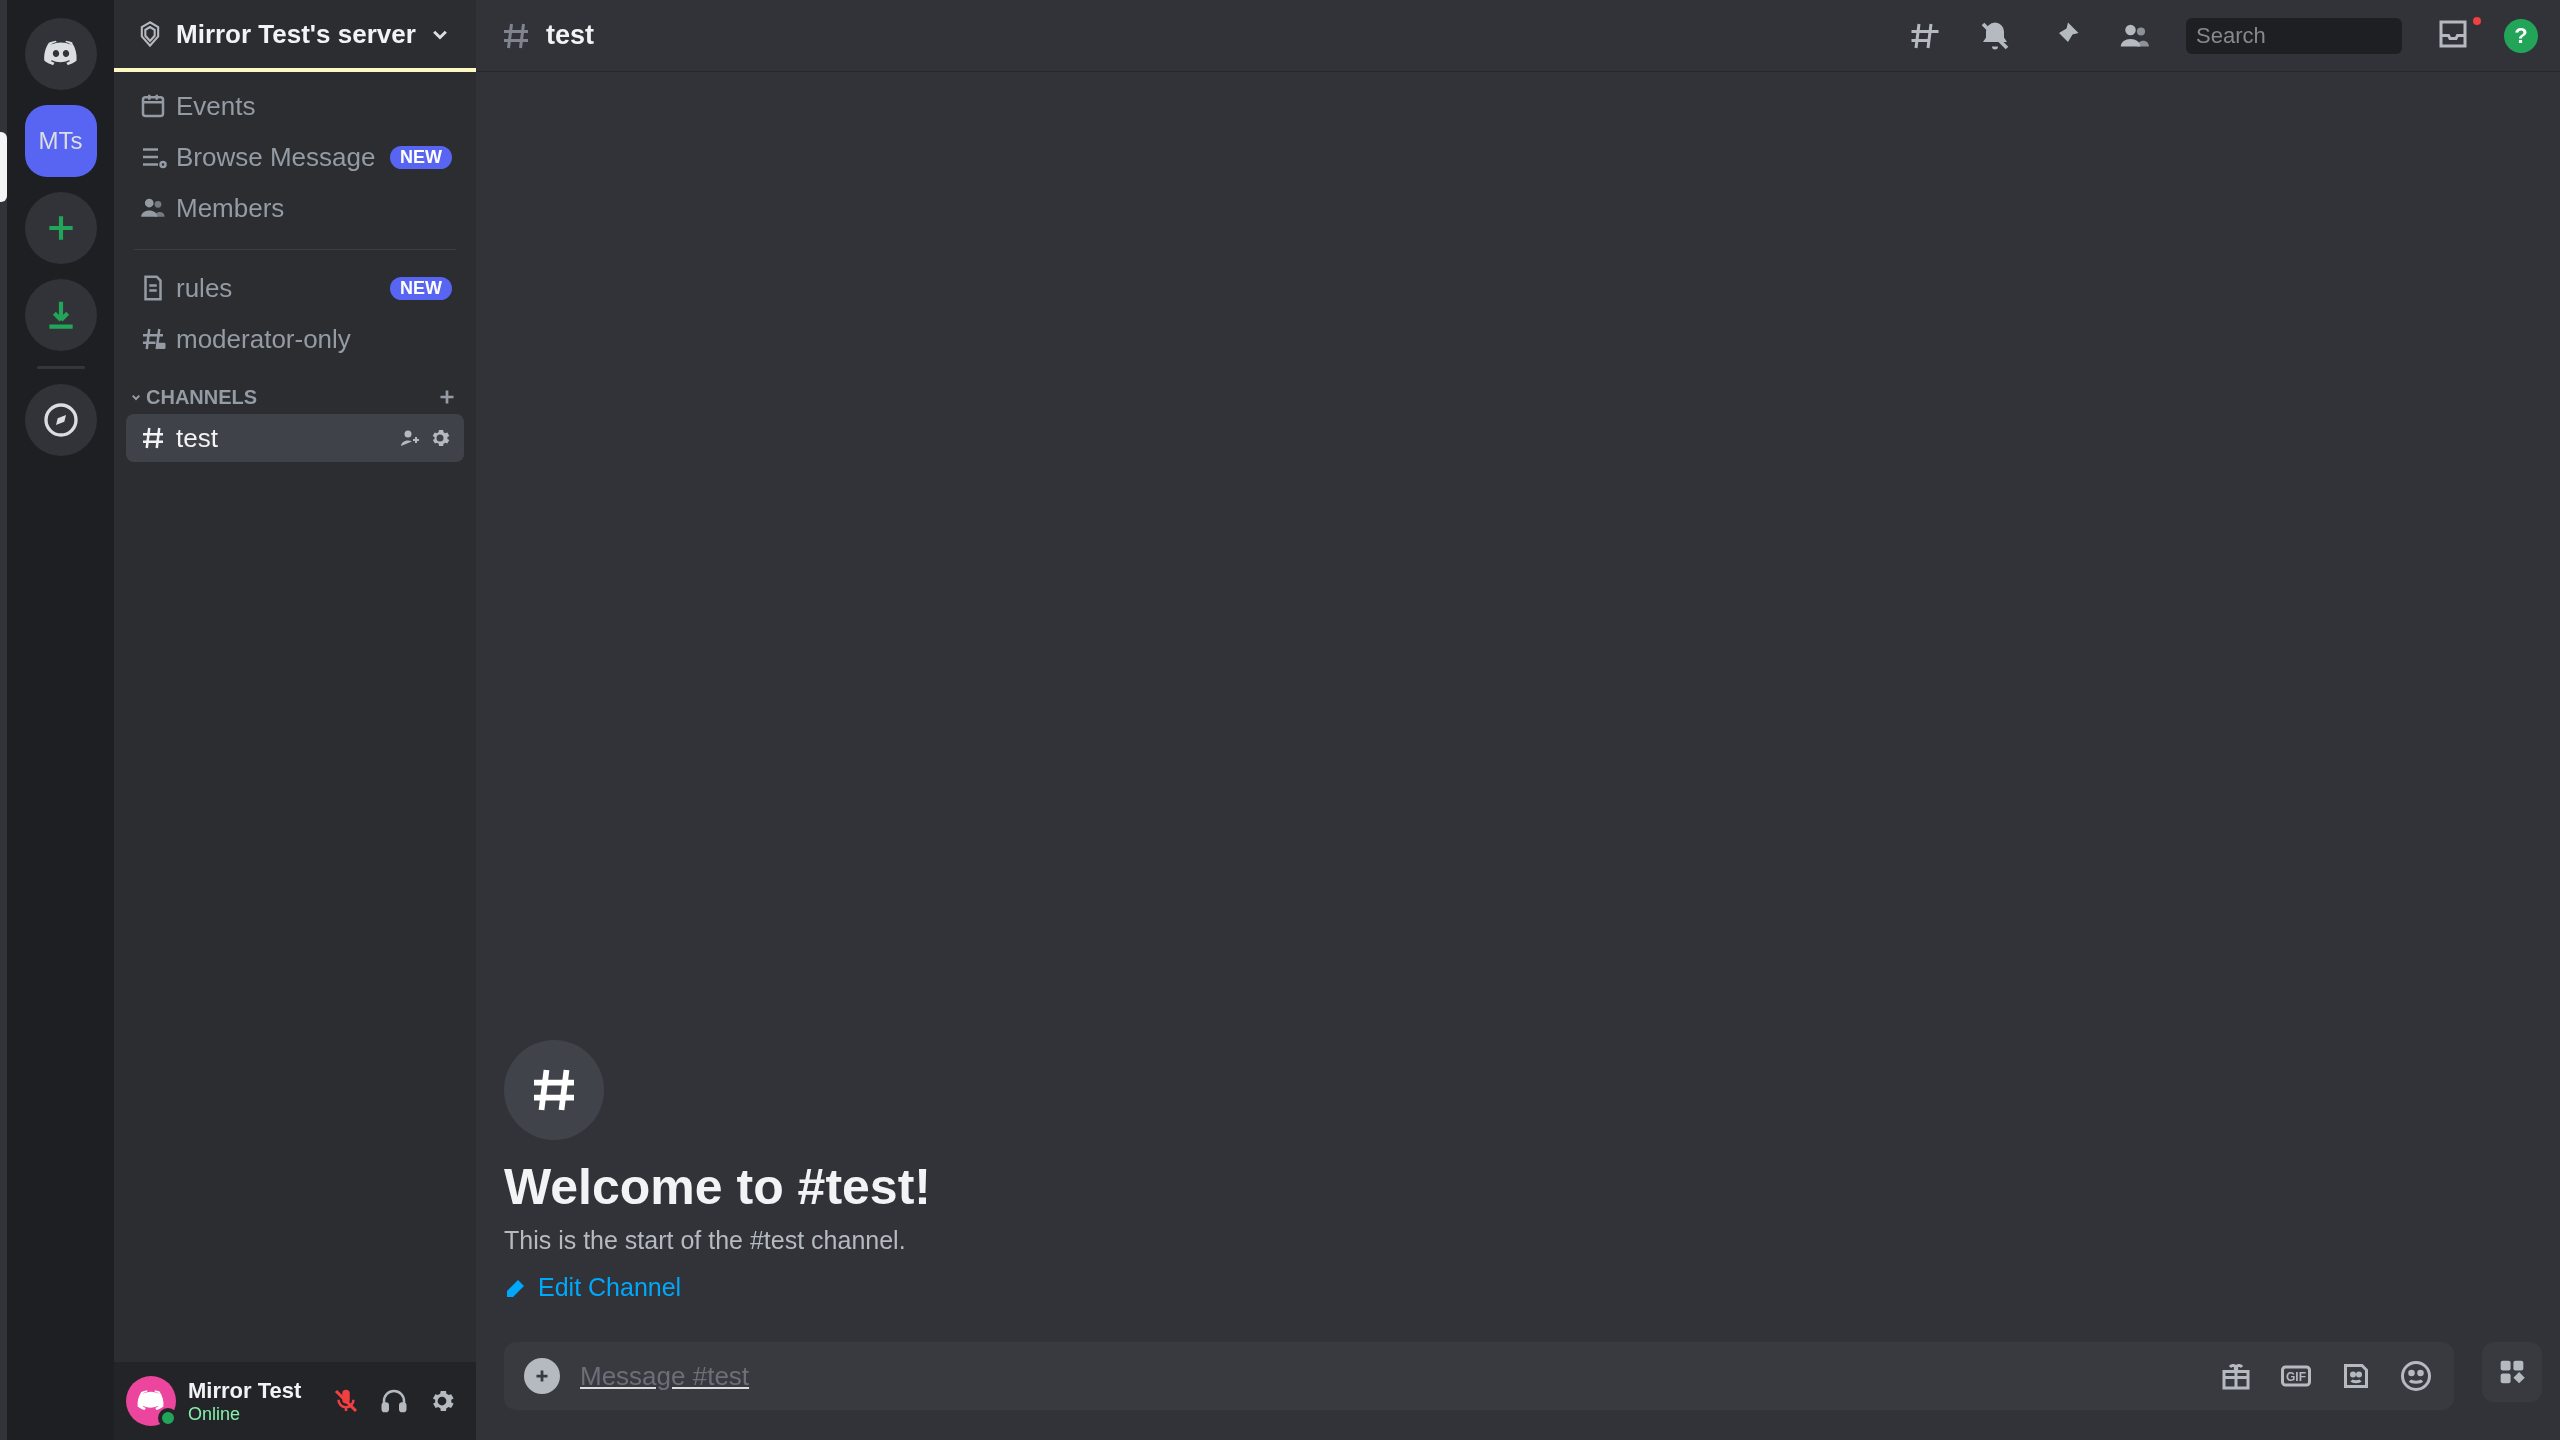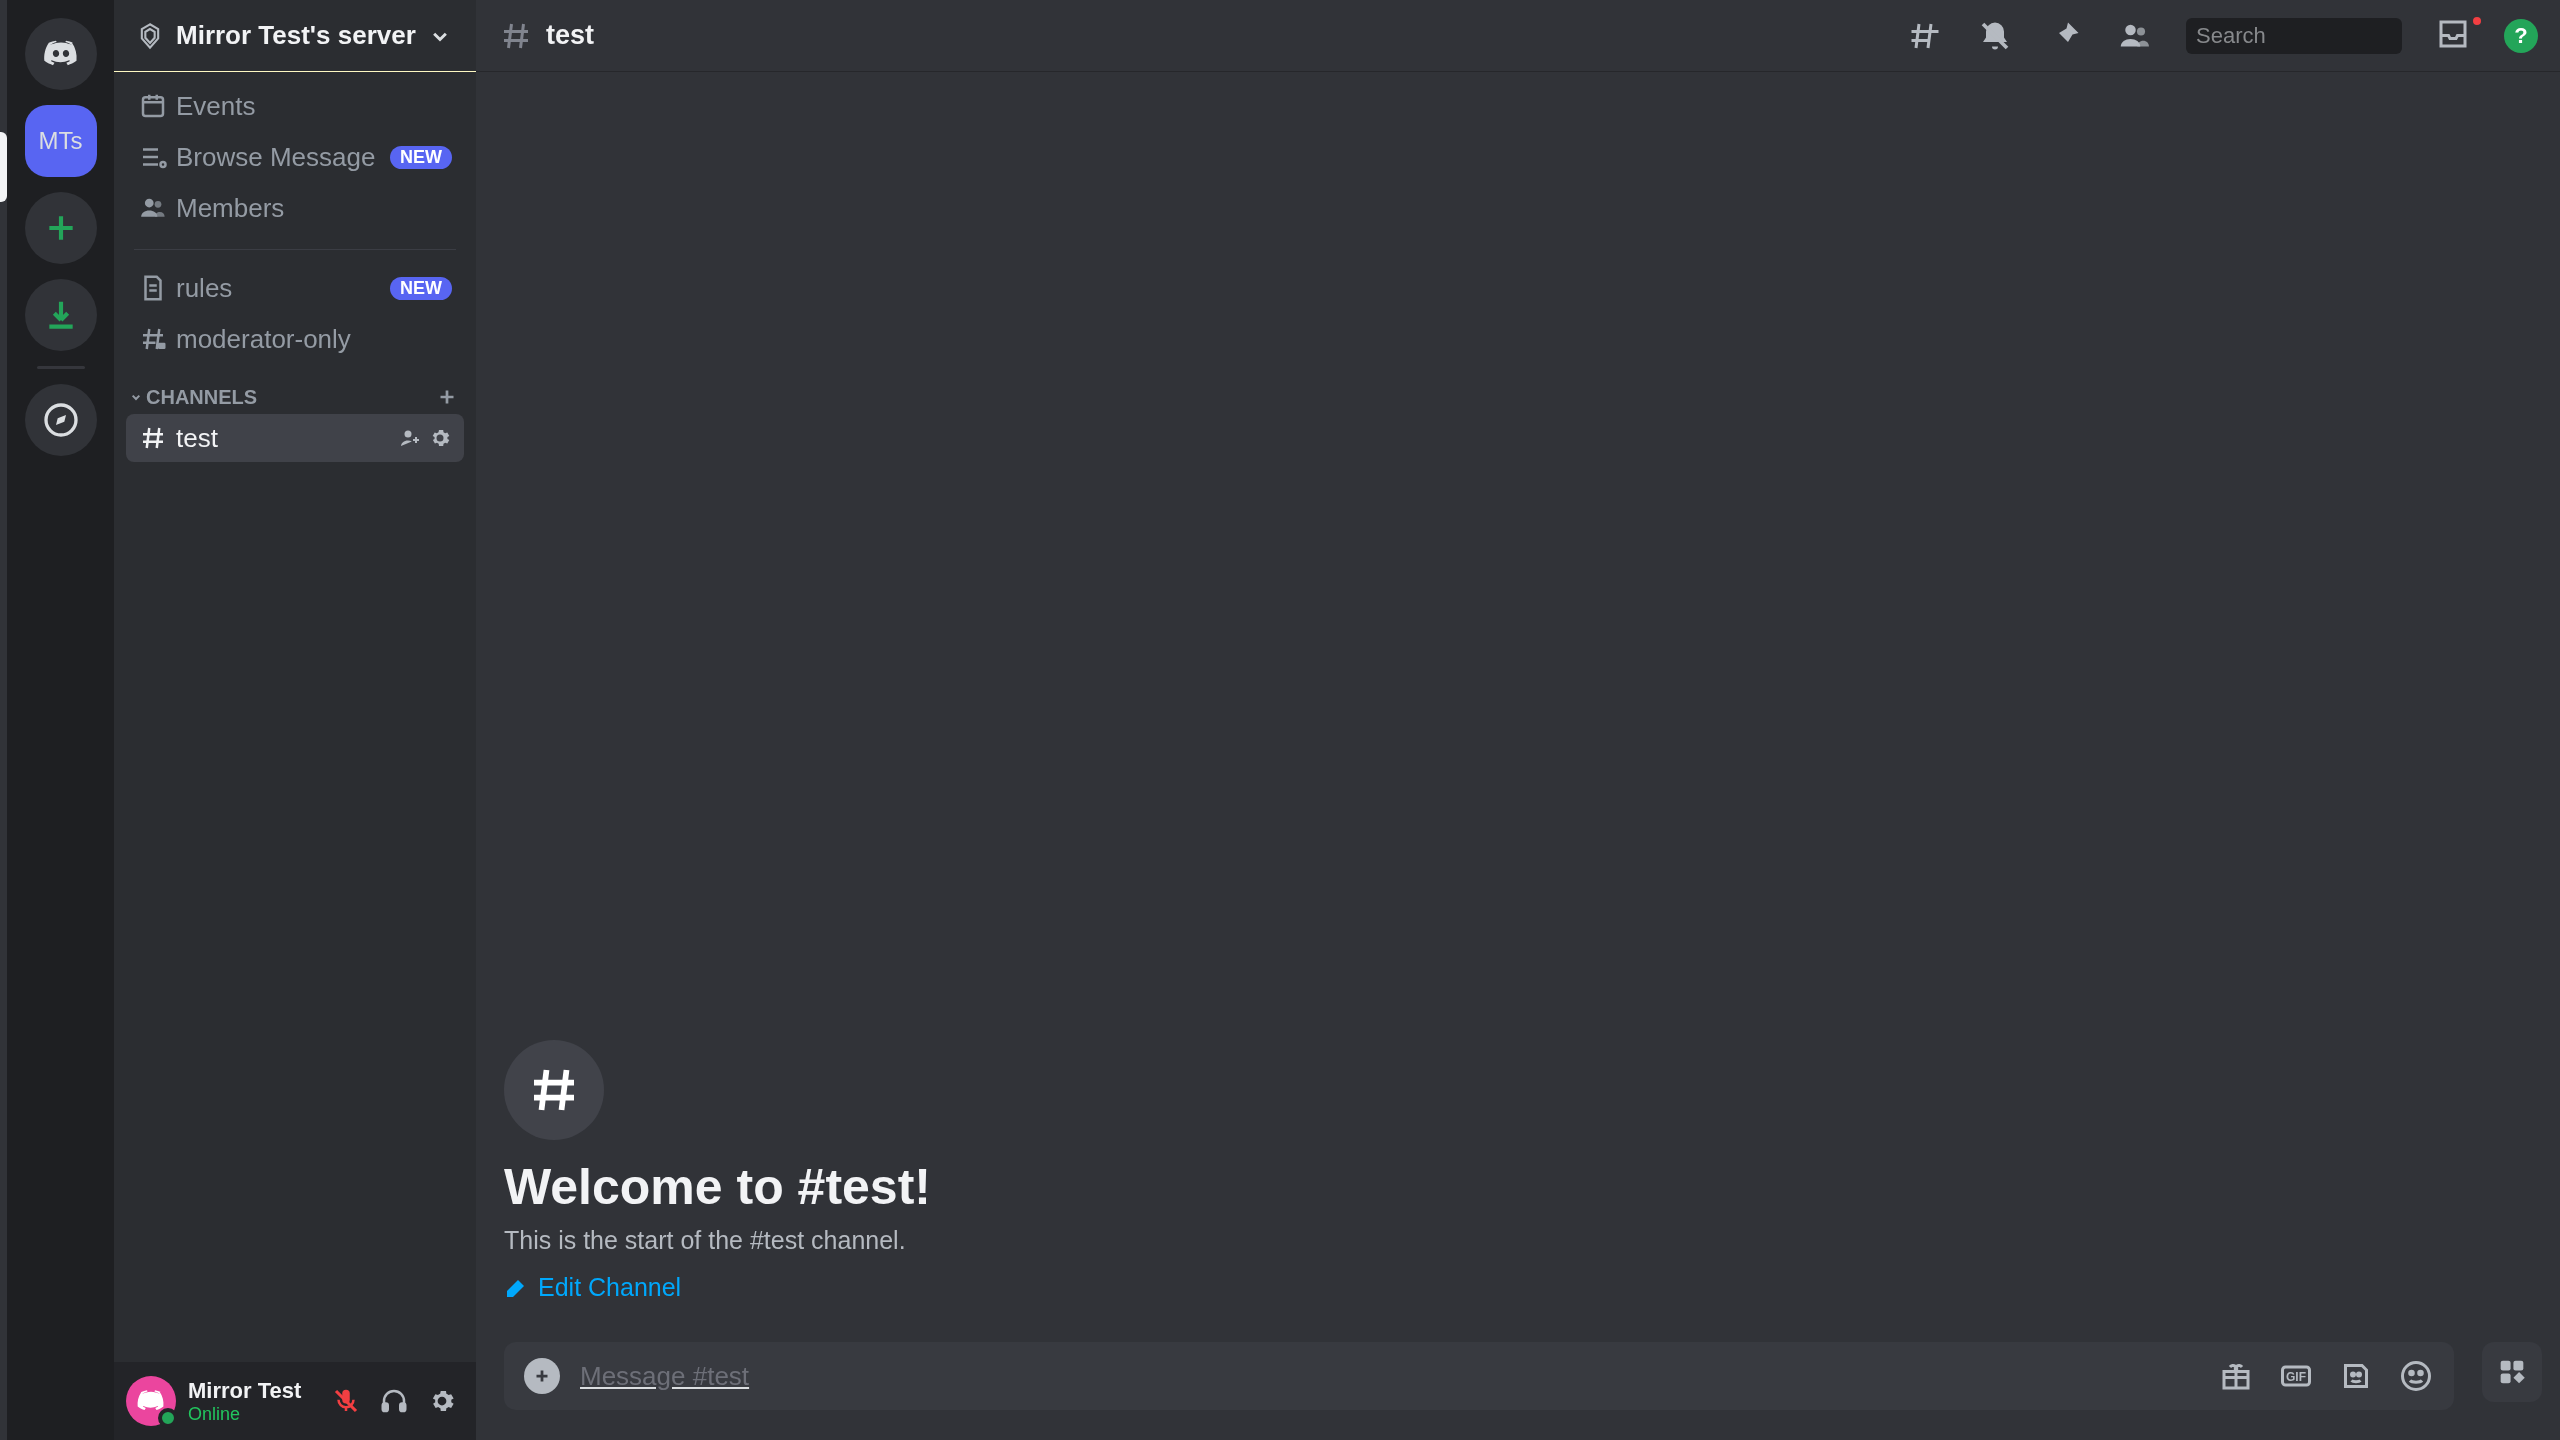--- a/index.html
+++ b/index.html
@@ -47,21 +47,21 @@
   
   .channel-sidebar {
     width: 362px;
     background: #2b2d31;
     display: flex; flex-direction: column;
   }
   .server-header {
     height: 72px;
     padding: 0 22px;
     display: flex; align-items: center; justify-content: space-between;
-    border-bottom: 1px solid #fef9c3;
+    border-bottom: 4px solid #fef9c3;
     cursor: pointer;
   }
   .server-header-left {
     display: flex; align-items: center; gap: 12px;
   }
   .server-name { font-size: 26px; font-weight: 600; color: #f2f3f5; }
   .server-header svg { width: 28px; height: 28px; color: #dbdee1; }
   .boost-icon { width: 26px; height: 26px; }
 
   .channel-scroll {
@@ -126,21 +126,21 @@
     display: flex; align-items: center; justify-content: center;
   }
   .user-avatar svg { width: 32px; height: 32px; color: #fff; }
   .status-dot {
     position: absolute; right: -2px; bottom: -2px;
     width: 20px; height: 20px; border-radius: 50%;
     background: #23a559; border: 4px solid #232428;
   }
   .user-info { flex: 1; display: flex; flex-direction: column; }
   .user-name { font-size: 22px; font-weight: 600; color: #f2f3f5; }
-  .user-status { font-size: 18px; color: #22c55e; }
+  .user-status { font-size: 18px; color: #86efac; }
   .user-controls { display: flex; gap: 4px; }
   .user-controls .ctrl {
     width: 44px; height: 44px;
     display: flex; align-items: center; justify-content: center;
     border-radius: 6px; cursor: pointer;
     color: #b5bac1;
   }
   .user-controls .ctrl svg { width: 30px; height: 30px; }
   .user-controls .ctrl.muted svg { color: #f23f42; }
 

